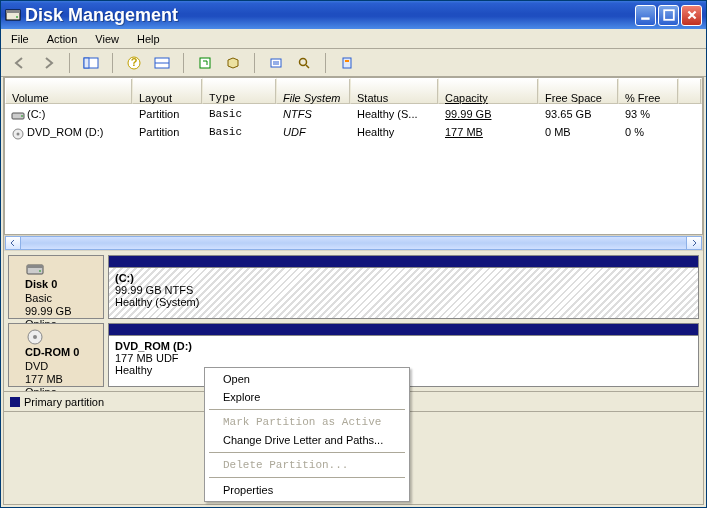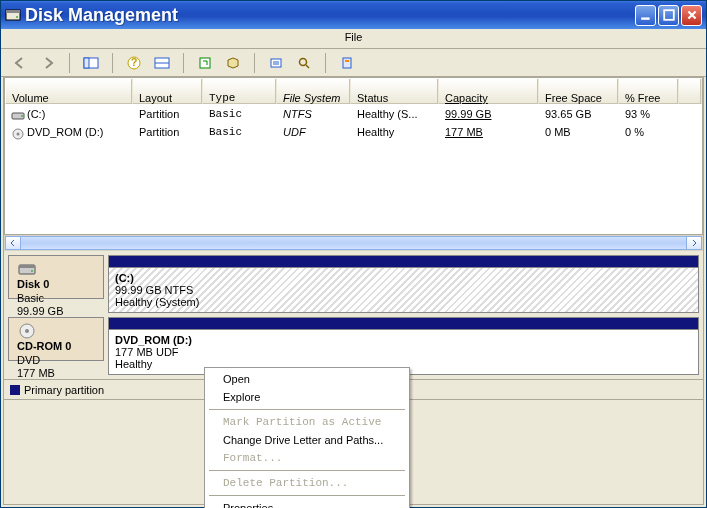--- a/index.html
+++ b/index.html
@@ -7,21 +7,21 @@
   body { background: #fff; }
   .window { width: 707px; height: 508px; border: 1px solid #003c74; background: #ece9d8; display: flex; flex-direction: column; }
   .title-bar { height: 28px; background: linear-gradient(to bottom, #3b77dd 0%, #2a5fd0 8%, #1e4ec0 45%, #1e4ec0 55%, #4a8ae8 100%); display: flex; align-items: center; padding: 0 4px; position: relative; }
   .title-bar .app-icon { width: 16px; height: 16px; margin-right: 4px; }
   .title-text { color: #fff; font-weight: bold; font-size: 18px; text-shadow: 1px 1px 0 rgba(0,0,0,.3); flex: 1; }
   .win-btns { display: flex; gap: 2px; }
   .win-btn { width: 21px; height: 21px; border: 1px solid #fff; border-radius: 3px; background: linear-gradient(to bottom, #7ba6e8, #2a5fd0); display: flex; align-items: center; justify-content: center; }
   .win-btn.close { background: linear-gradient(to bottom, #f08070, #c03020); }
   .win-btn svg { width: 12px; height: 12px; }
 
-  .menu-bar { height: 20px; background: #ece9d8; display: flex; align-items: center; padding: 0 6px; gap: 10px; border-bottom: 1px solid #aca899; flex-direction: column; }
+  .menu-bar { height: 20px; background: #ece9d8; display: flex; align-items: center; padding: 0 6px; gap: 10px; border-bottom: 1px solid #aca899; }
   .menu-item { cursor: default; padding: 2px 4px; }
 
   .toolbar { height: 28px; background: #ece9d8; display: flex; align-items: center; padding: 0 8px; gap: 6px; border-bottom: 1px solid #aca899; }
   .tb-sep { width: 1px; height: 20px; background: #aca899; margin: 0 4px; }
   .tb-btn { width: 22px; height: 22px; display: flex; align-items: center; justify-content: center; }
   .tb-btn.disabled { opacity: .4; }
 
   .content { flex: 1; background: #ece9d8; border: 1px solid #aca899; border-top: none; margin: 0 2px 2px 2px; display: flex; flex-direction: column; position: relative; }
 
   .volume-table { background: #fff; border: 1px solid #aca899; }
@@ -32,21 +32,21 @@
   .td { padding: 0 6px; height: 16px; line-height: 16px; overflow: hidden; white-space: nowrap; }
   .vol-icon { width:14px; height:10px; display:inline-block; vertical-align:middle; margin-right:2px;}
   .vol-body { background:#fff; height:130px;}
 
   .scroll-strip { height: 16px; background: #ece9d8; display: flex; border:1px solid #d8d4c4;}
   .scroll-arrow { width: 16px; height: 14px; background: linear-gradient(to bottom,#fff,#d8e6ff); border:1px solid #8cb0e8; display:flex; align-items:center; justify-content:center;}
   .scroll-track { flex: 1; background: linear-gradient(to bottom,#d0e0ff,#b8d0f8,#d0e0ff); border-top:1px solid #8cb0e8; border-bottom:1px solid #8cb0e8;}
 
   .graphical { padding: 4px; display:flex; flex-direction:column; gap:4px;}
   .disk-row { display: flex; gap:4px;}
-  .disk-label { width: 96px; height:44px; background: #ece1c8; border:1px solid #888; padding:4px 8px; line-height:13px;}
+  .disk-label { width: 96px; height:64px; background: #ece1c8; border:1px solid #888; padding:4px 16px; line-height:13px;}
   .disk-label b { display:block; margin-bottom:1px;}
   .disk-graphic { flex:1; display:flex; flex-direction:column;}
   .disk-top { height:12px; background:#11147a; border:1px solid #888; border-bottom:none;}
   .disk-body { flex:1; border:1px solid #888; background:#fff; padding:4px 6px; line-height:12px; position:relative;}
   .disk-body.hatch { background: repeating-linear-gradient(135deg, #fff, #fff 3px, #ddd 3px, #ddd 5px);}
   .disk-body b { display:block;}
   .disk-icon { width:20px; height:18px; display:inline-block; vertical-align:top; margin-right:2px;}
 
   .legend-strip { height: 20px; border-top:1px solid #aca899; padding:3px 6px; display:flex; align-items:center; gap:4px; background:#ece9d8;}
   .legend-sq { width:10px; height:10px; background:#11147a;}
@@ -258,21 +258,20 @@
       <span>Primary partition</span>
     </div>
     <div class="status-double"></div>
 
     <div class="context-menu" id="ctx">
         <div class="cm-item">Open</div>
         <div class="cm-item">Explore</div>
         <div class="cm-sep"></div>
         <div class="cm-item disabled">Mark Partition as Active</div>
         <div class="cm-item">Change Drive Letter and Paths...</div>
-        <div class="cm-item disabled">Format...</div>
         <div class="cm-sep"></div>
         <div class="cm-item disabled">Delete Partition...</div>
         <div class="cm-sep"></div>
         <div class="cm-item">Properties</div>
       </div>
 
   </div>
 </div>
 
 </body></html>

